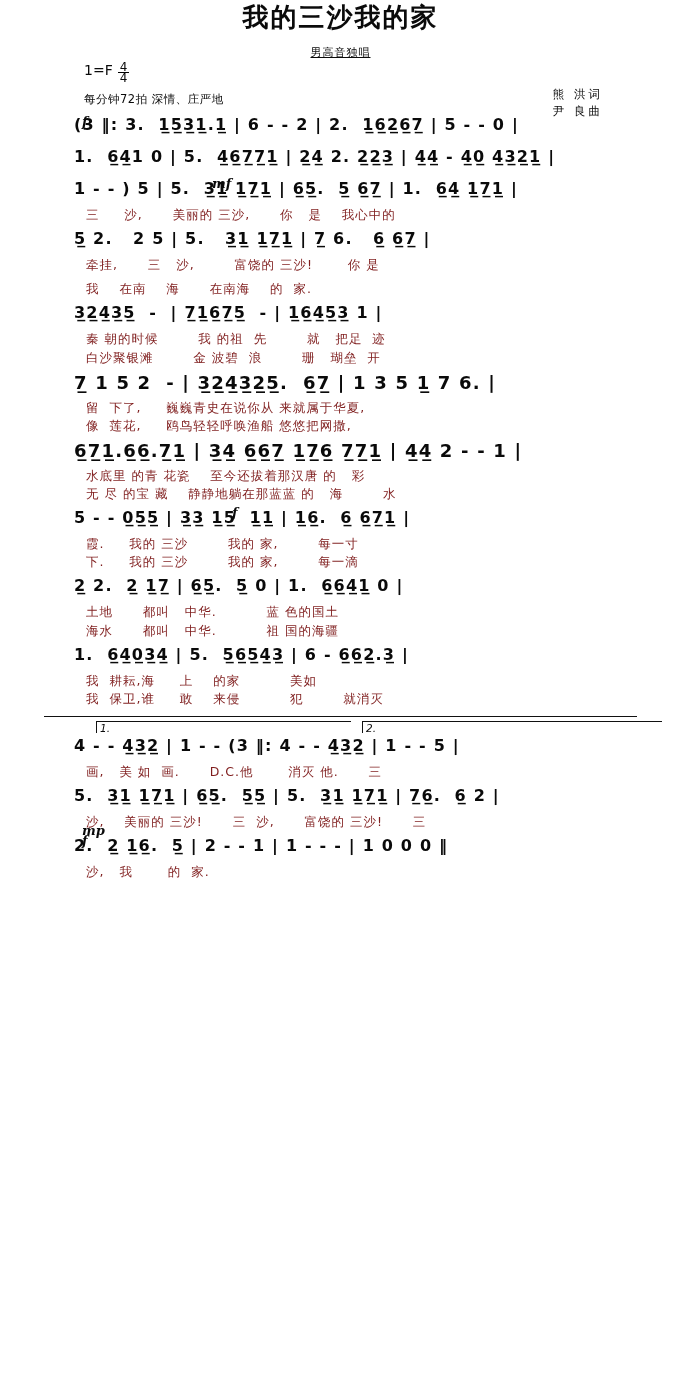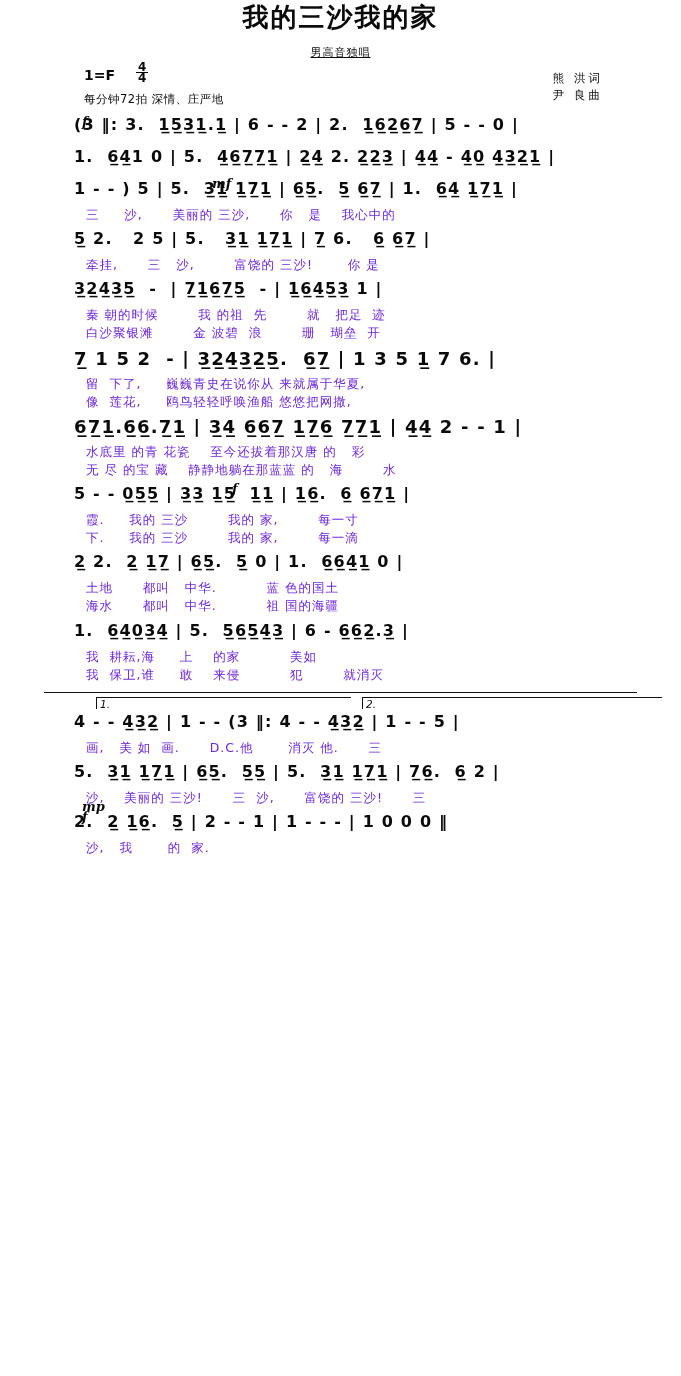--- a/index.html
+++ b/index.html
@@ -37,24 +37,24 @@
   .meta-row {
     position: relative;
     height: 54px;
     margin-top: 2px;
   }
   .key-sig {
     position: absolute;
     left: 84px;
     top: 0px;
     font-size: 14px;
-    font-weight: bold;
+    font-weight: normal;
     display: flex;
-    align-items: flex-end;
-    gap: 18px;
+    align-items: flex-start;
+    gap: 2px;
   }
   .frac {
     display: inline-flex;
     flex-direction: column;
     line-height: 0.85;
     font-size: 12px;
     text-align: center;
     margin-left: 3px;
   }
   .frac .num { border-bottom: 1.4px solid #000; padding: 0 2px; }
@@ -62,21 +62,21 @@
   .tempo {
     position: absolute;
     left: 84px;
     top: 30px;
     font-size: 11.5px;
     letter-spacing: 0.5px;
   }
   .credits {
     position: absolute;
     right: 78px;
-    top: 8px;
+    top: 24px;
     font-size: 11.5px;
     line-height: 1.5;
     text-align: left;
     letter-spacing: 3px;
   }
   .staff {
     padding: 0 22px 0 22px;
   }
   .system {
     position: relative;
@@ -93,21 +93,21 @@
     padding-left: 52px;
     min-height: 26px;
   }
   .notes.small { font-size: 18px; }
   .lyric {
     font-size: 12.5px;
     letter-spacing: 1px;
     white-space: pre;
     padding-left: 64px;
     line-height: 1.45;
-    color: #6d28d9;
+    color: #7f1d1d;
   }
   .lyric.ind2 { padding-left: 64px; }
   .dyn {
     position: absolute;
     font-style: italic;
     font-family: "DejaVu Serif", "Liberation Serif", serif;
     font-weight: bold;
     font-size: 13px;
   }
   .hr-line {
@@ -173,20 +173,21 @@
       <div class="notes">1 - - ) 5 | 5.  3̲1̲ 1̲7̲1̲ | 6̲5̲.  5̲ 6̲7̲ | 1.  6̲4̲ 1̲7̲1̲ |</div>
       <div class="lyric">三     沙,      美丽的 三沙,      你   是    我心中的</div>
     </div>
 
     <div class="system">
       <div class="notes">5̲ 2.   2 5 | 5.   3̲1̲ 1̲7̲1̲ | 7̲ 6.   6̲ 6̲7̲ |</div>
       <div class="lyric">牵挂,      三   沙,        富饶的 三沙!       你 是</div>
     </div>
 
     <div class="system">
+      <div class="lyric">我    在南    海      在南海    的  家.</div>
     </div>
 
     <div class="system">
       <div class="notes">3̲2̲4̲3̲5̲  -  | 7̲1̲6̲7̲5̲  - | 1̲6̲4̲5̲3̲ 1 |</div>
       <div class="lyric">秦 朝的时候        我 的祖  先        就   把足  迹</div>
       <div class="lyric ind2">白沙聚银滩        金 波碧  浪        珊   瑚垒  开</div>
     </div>
 
     <div class="system">
       <div class="notes small">7̲ 1 5 2  - | 3̲2̲4̲3̲2̲5̲.  6̲7̲ | 1 3 5 1̲ 7 6. |</div>

